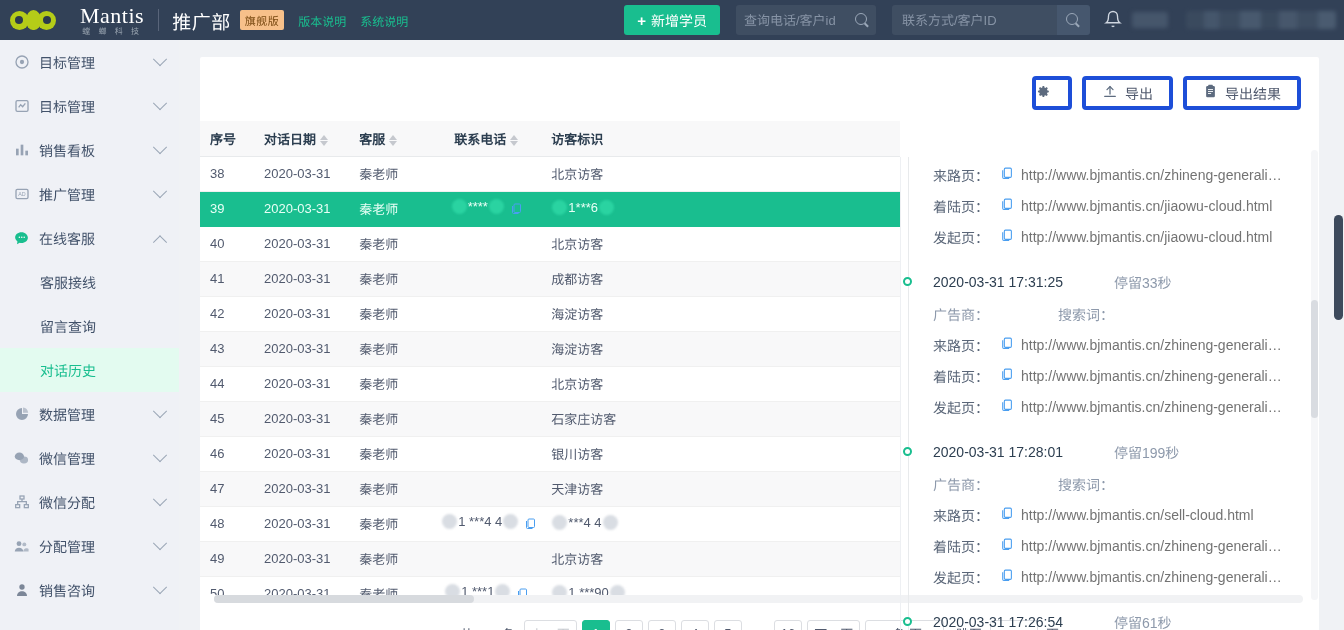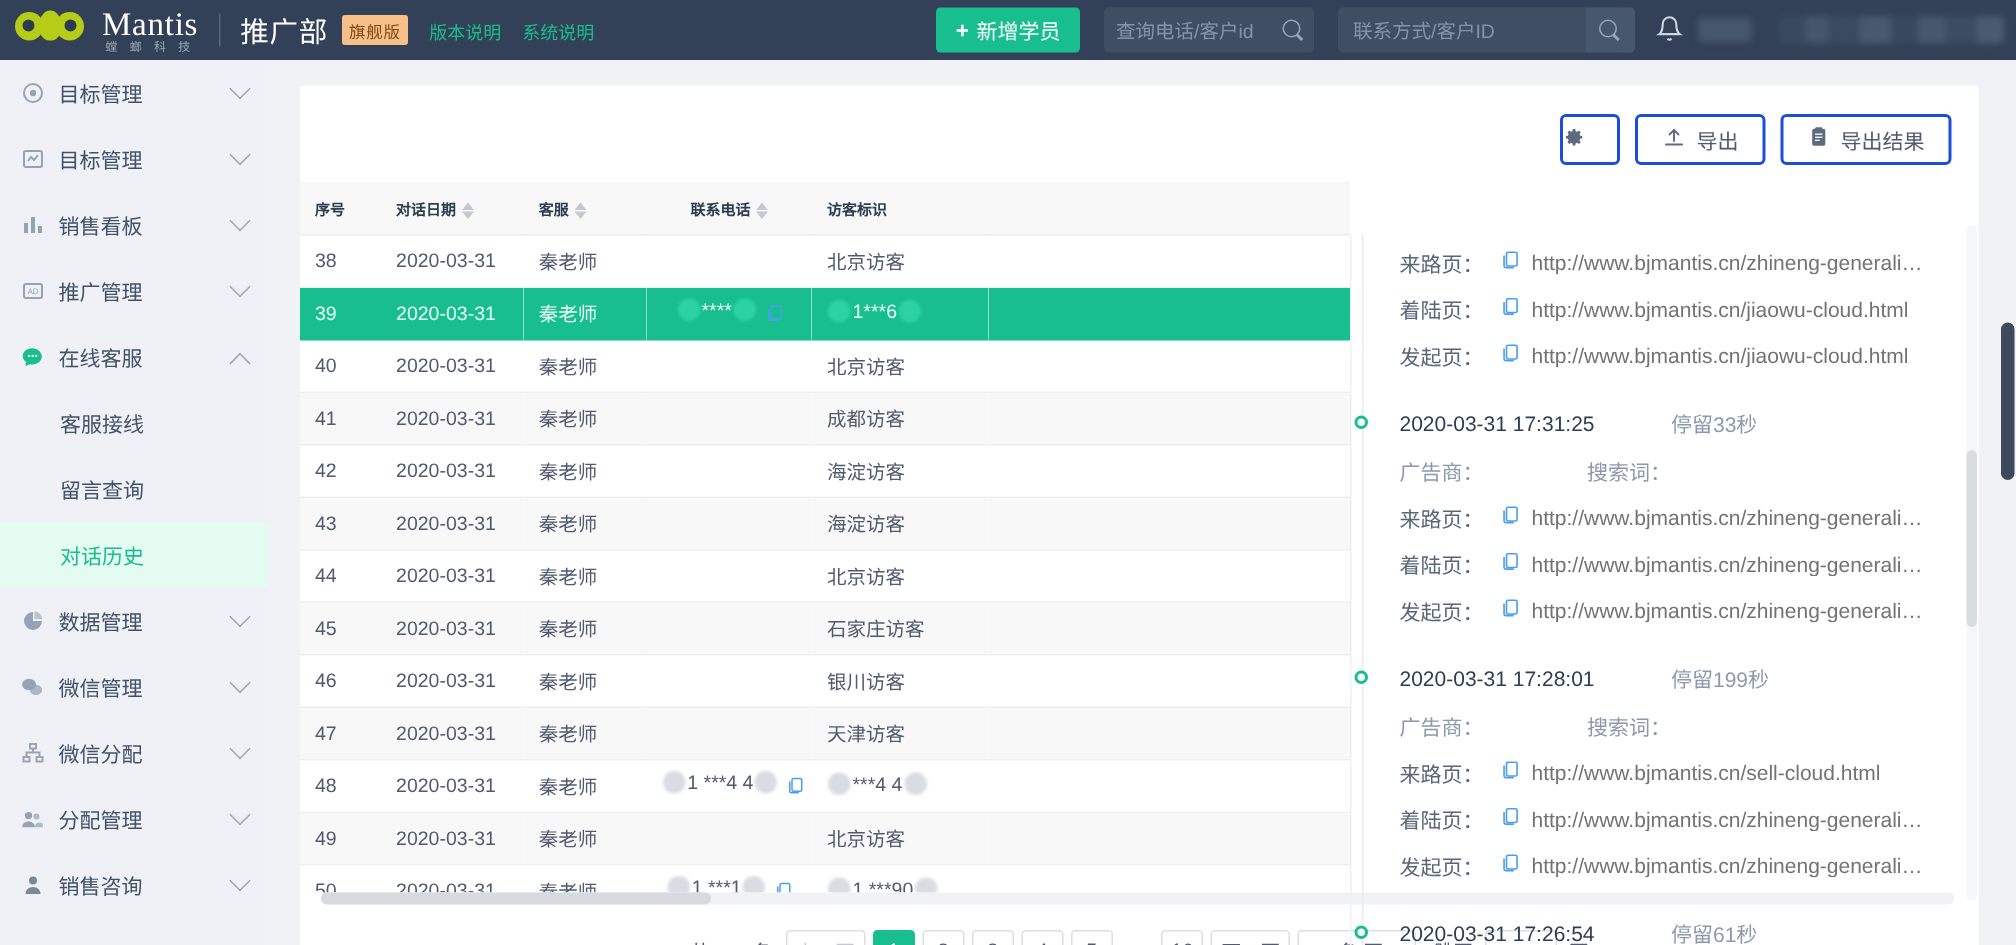--- a/index.html
+++ b/index.html
@@ -15,21 +15,21 @@
   .app { position: relative; width: 1344px; height: 630px; }
 
   
   .topbar {
     position: absolute; top: 0; left: 0; right: 0; height: 40px;
     background: #324157;
     display: flex; align-items: center;
     padding: 0 8px 0 10px;
     z-index: 30;
   }
-  .logo-wrap { display: flex; align-items: flex-start; gap: 12px; }
+  .logo-wrap { display: flex; align-items: center; gap: 24px; }
   .logo-mark { width: 46px; height: 24px; position: relative; }
   .logo-mark .lc { position: absolute; border-radius: 50%; }
   .logo-mark .l1 { width: 19px; height: 19px; left: 0; top: 3px; background: #b5cc18; }
   .logo-mark .l1 i { position:absolute; width:8px;height:8px;border-radius:50%;background:#2b3a4d;left:5px;top:5px;display:block;}
   .logo-mark .l3 { width: 19px; height: 19px; right: 0; top: 3px; background: #b5cc18; }
   .logo-mark .l3 i { position:absolute; width:8px;height:8px;border-radius:50%;background:#2b3a4d;left:6px;top:5px;display:block;}
   .logo-mark .l2 { width: 15px; height: 20px; left: 16px; top: 2px; background: #b5cc18; border-radius: 50% 50% 45% 45%; }
   .logo-text { display: flex; flex-direction: column; line-height: 1; }
   .logo-name {
     font-family: "Liberation Serif", "DejaVu Serif", serif;
@@ -142,36 +142,36 @@
   .card {
     position: absolute; top: 17px; left: 21px; right: 25px; bottom: -20px;
     background: #ffffff;
     border-radius: 2px;
   }
   .toolbar {
     display: flex; justify-content: flex-end; align-items: center;
     gap: 10px; padding: 19px 18px 0 0;
   }
   .tb-btn {
-    height: 34px; border: 2px solid #1d4ed8; background: #fff;
+    height: 34px; border: 4px solid #1d4ed8; background: #fff;
     border-radius: 4px; display: flex; align-items: center; justify-content: space-between;
     gap: 7px; padding: 0 16px; cursor: pointer; color: #515a6e; font-size: 14px;
     font-family: inherit;
   }
   .tb-btn.icon-only { width: 40px; padding: 0; }
 
   
   .table-wrap {
     position: absolute; top: 64px; left: 0; width: 700px; bottom: 55px;
     overflow: hidden;
   }
   table { border-collapse: collapse; width: 880px; table-layout: fixed; }
   thead th {
     background: #f8f8f9; color: #2c3e50; font-weight: bold;
-    font-size: 10px; height: 35px; text-align: left;
+    font-size: 13px; height: 35px; text-align: left;
     padding: 0 10px; border-bottom: 1px solid #e8eaec;
     white-space: nowrap;
   }
   .sort-arrows { display:inline-flex; flex-direction: column; gap:1px; margin-left:4px; vertical-align: middle; }
   .sort-arrows i {
     width:0;height:0;border-left:4px solid transparent;border-right:4px solid transparent;display:block;
   }
   .sort-arrows i.up { border-bottom:5px solid #c5c8ce; }
   .sort-arrows i.dn { border-top:5px solid #c5c8ce; }
   tbody td {

